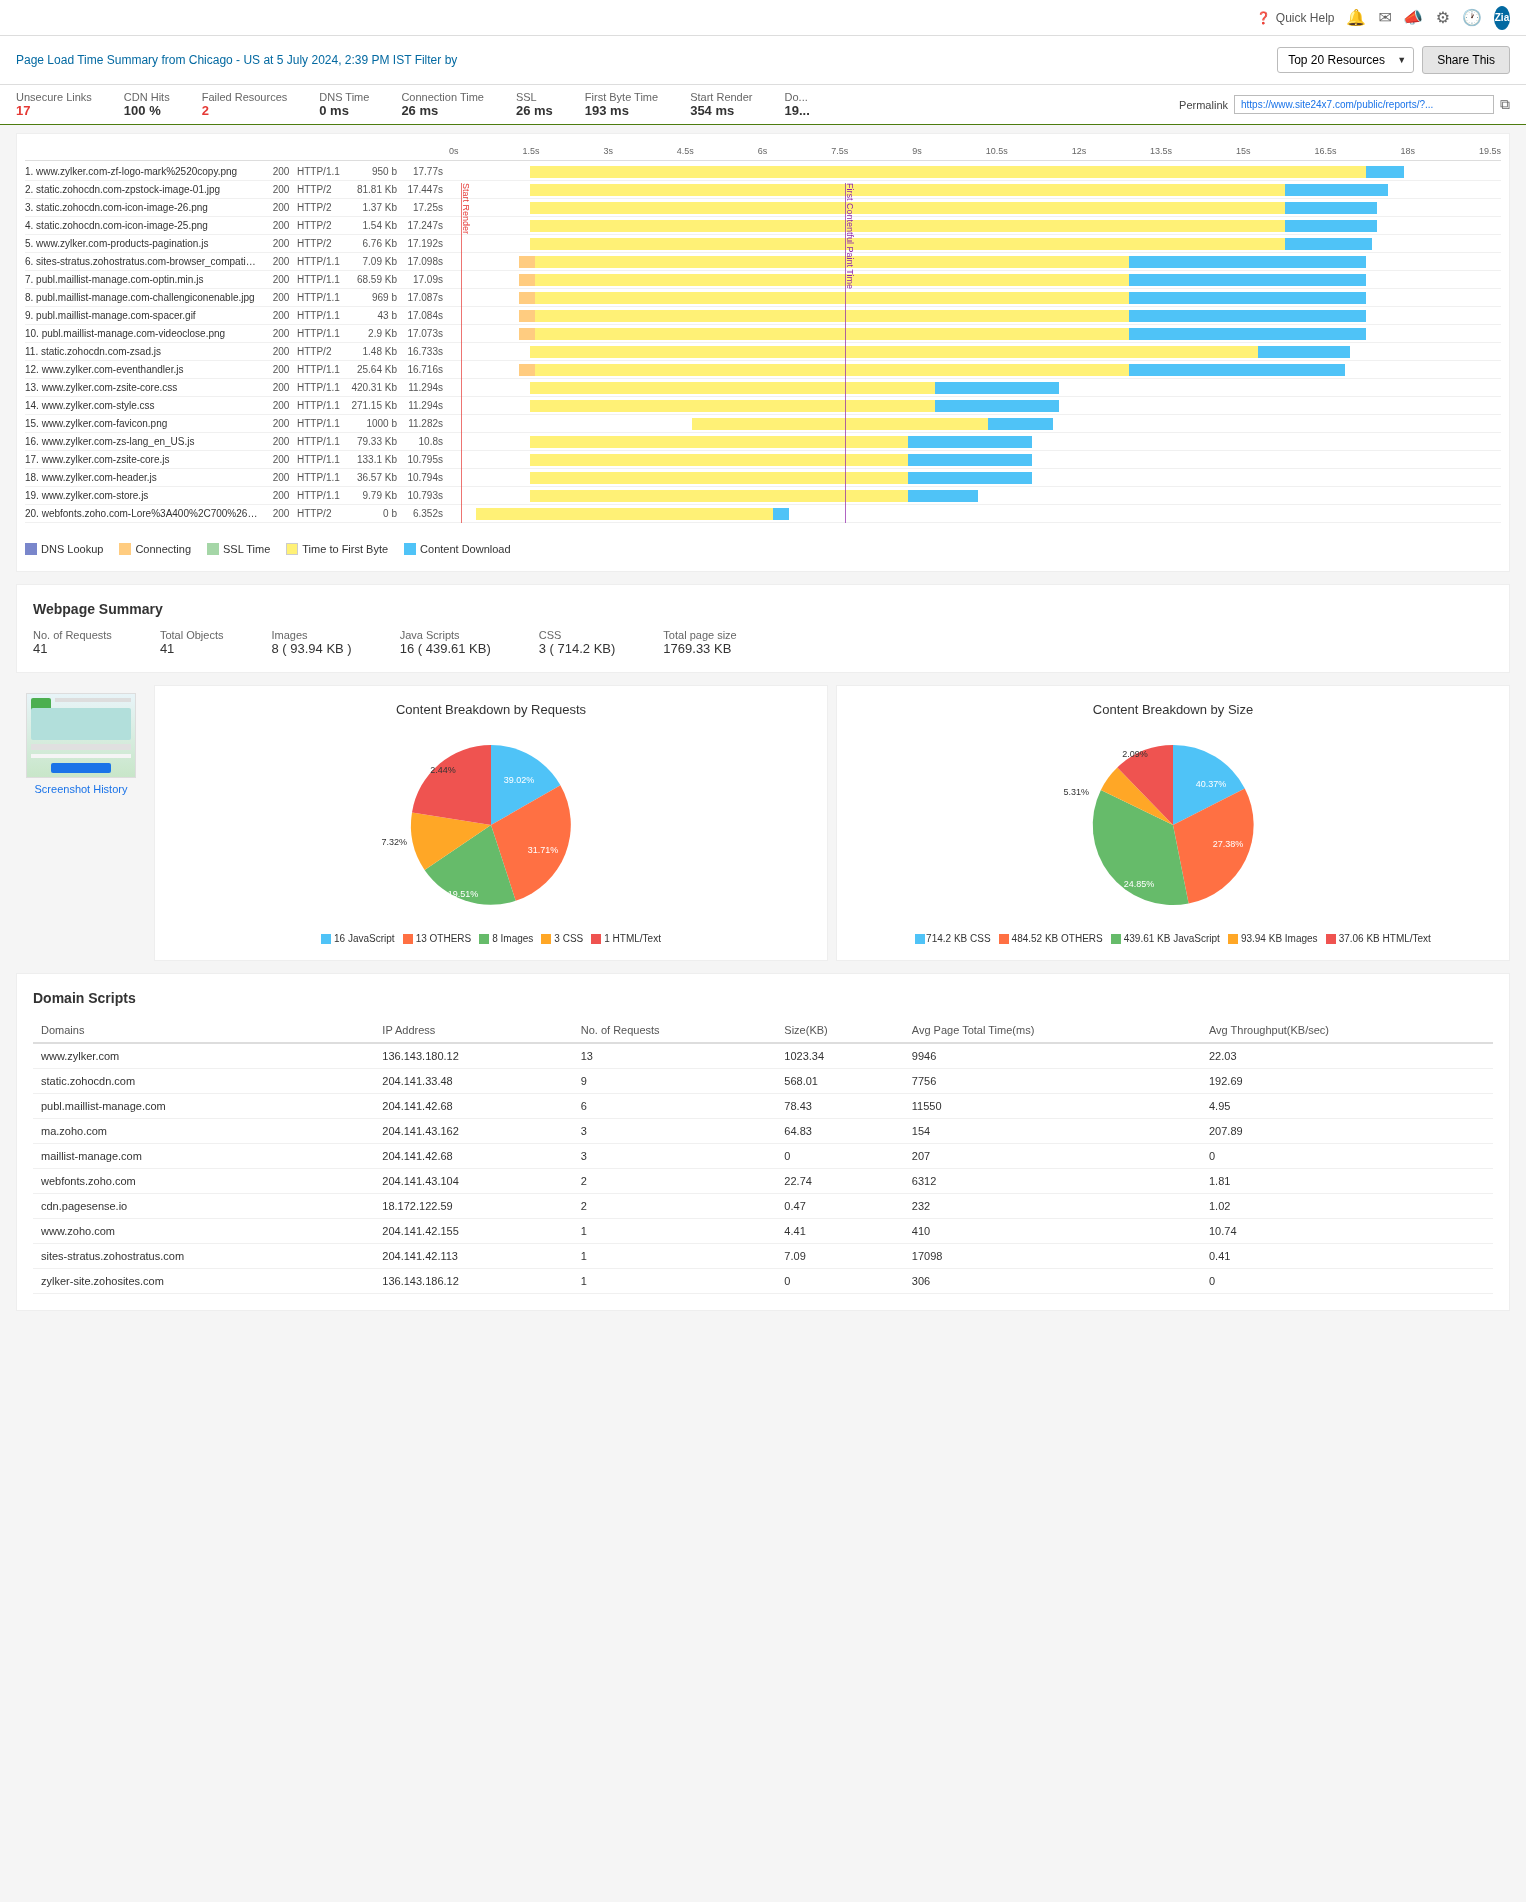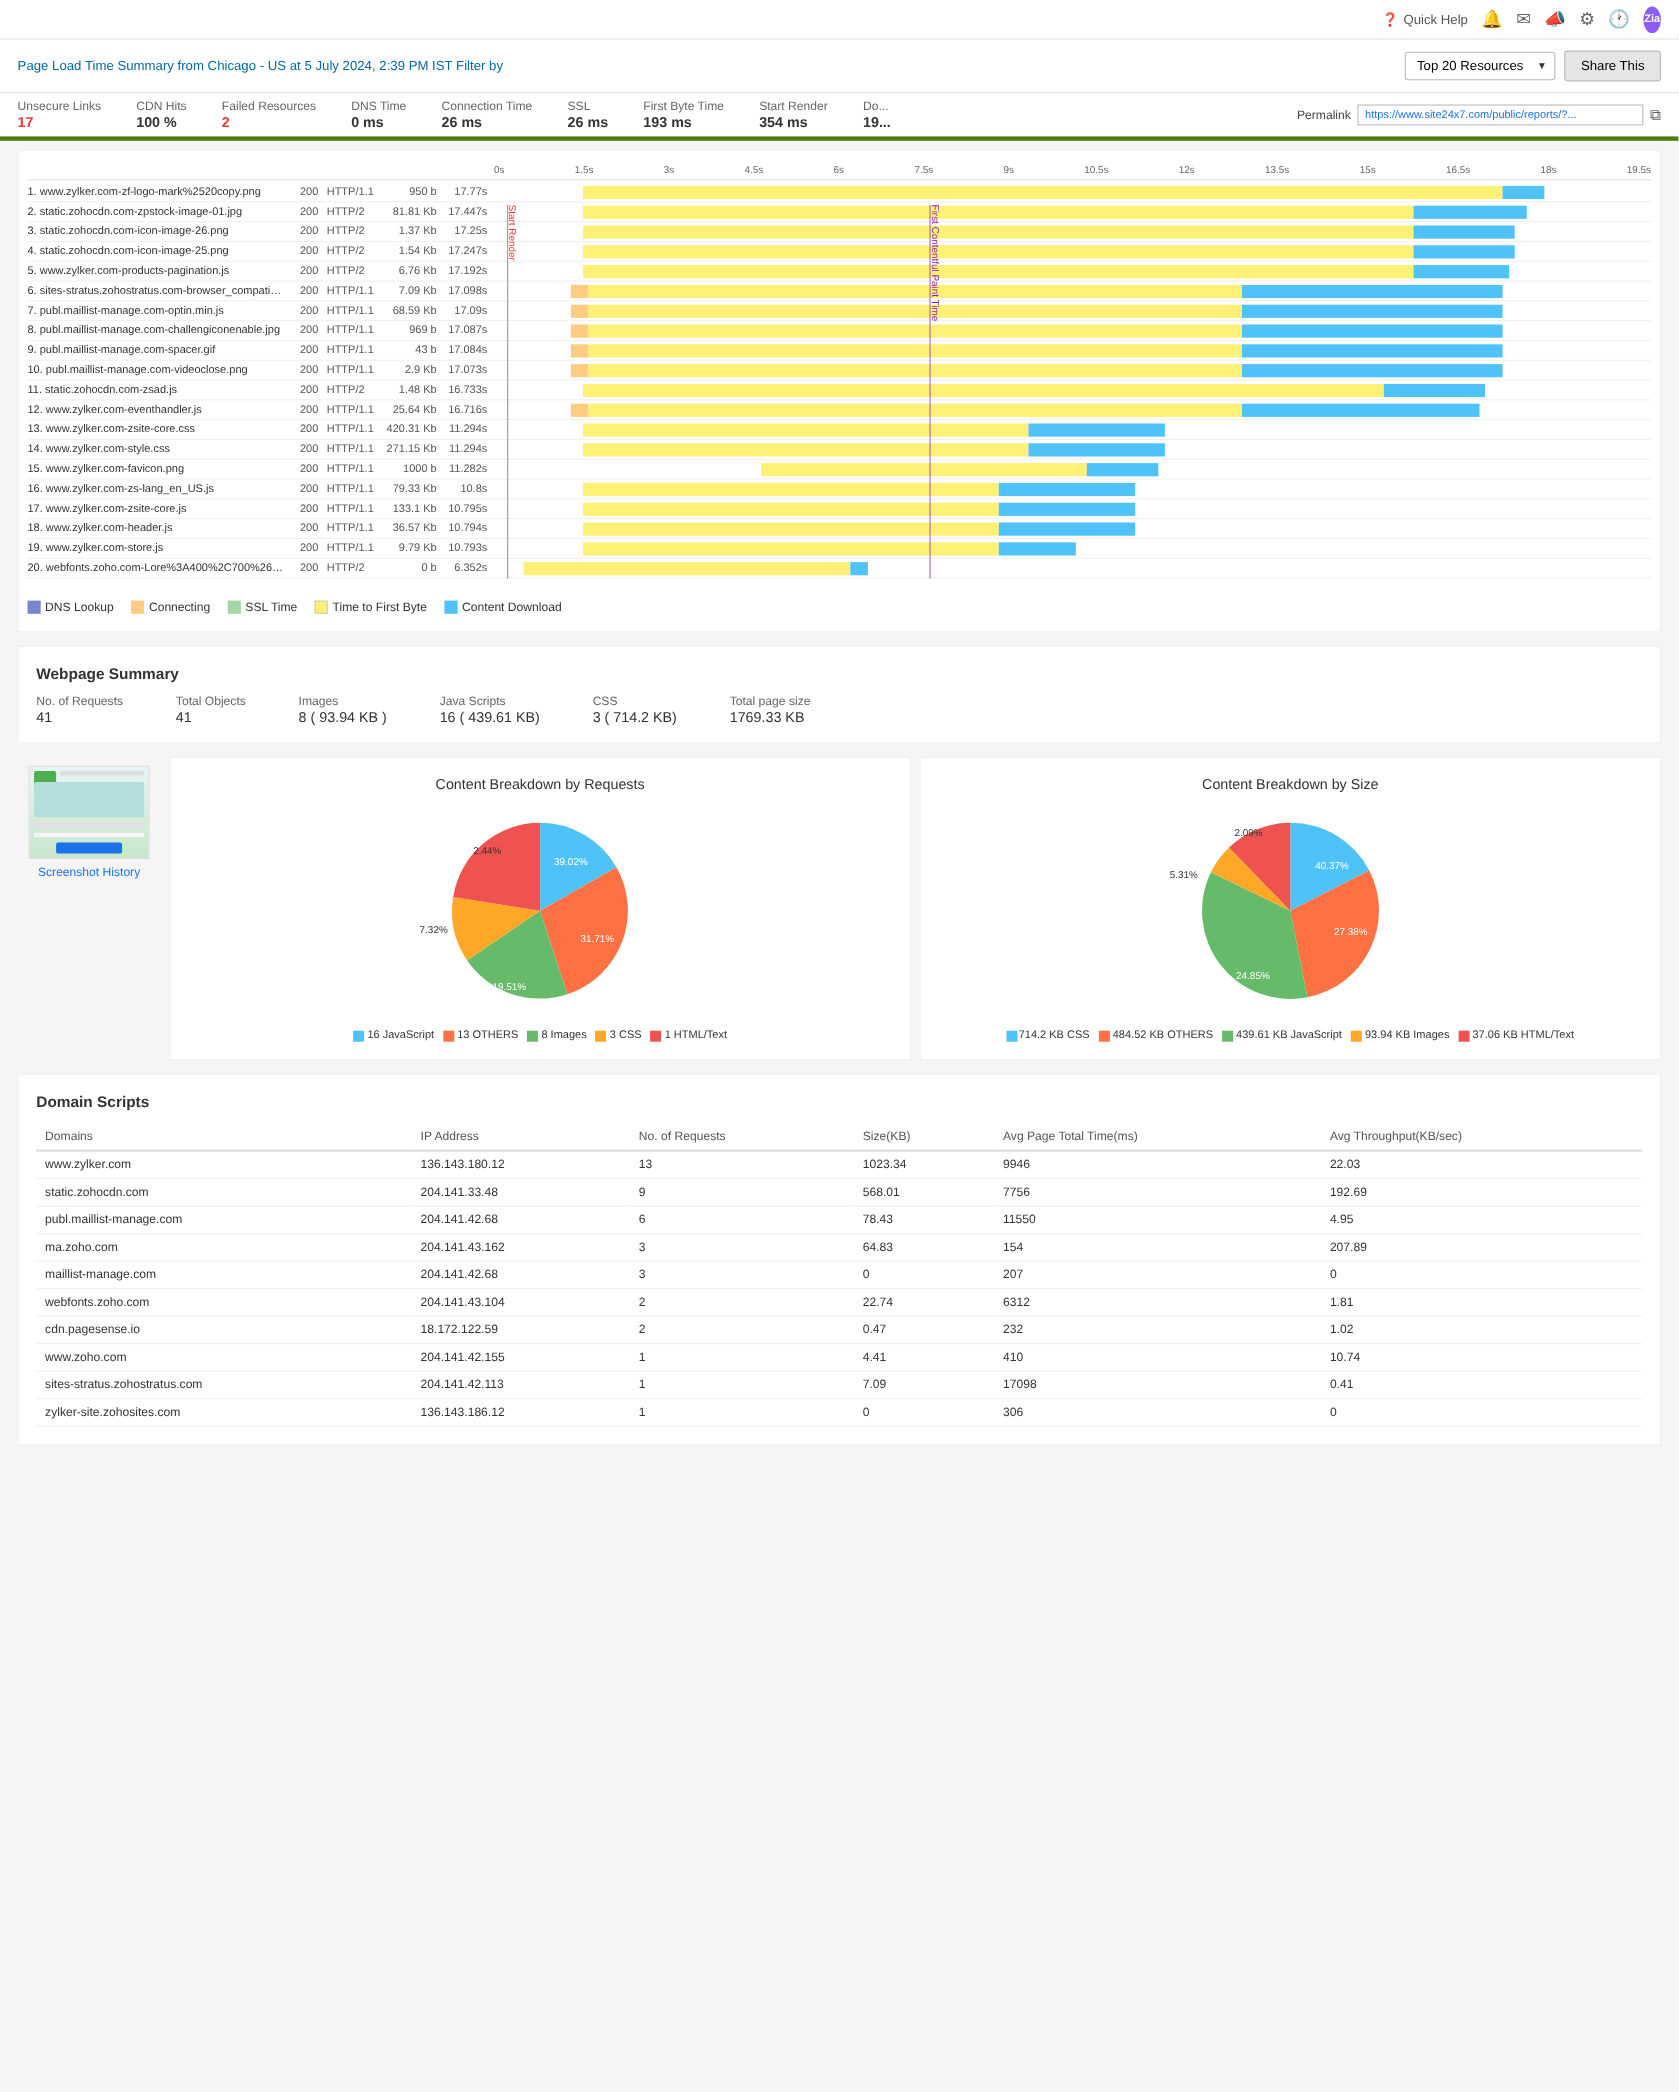--- a/index.html
+++ b/index.html
@@ -3,21 +3,21 @@
   <meta charset="utf-8">
   <style>
     * { box-sizing: border-box; margin: 0; padding: 0; }
     body { font-family: Arial, sans-serif; font-size: 12px; background: #f5f5f5; color: #333; }
     
     
     .header { background: #fff; border-bottom: 1px solid #ddd; padding: 6px 16px; display: flex; align-items: center; justify-content: flex-end; gap: 16px; height: 36px; }
     .header-actions { display: flex; align-items: center; gap: 12px; }
     .quick-help { display: flex; align-items: center; gap: 4px; color: #555; font-size: 12px; cursor: pointer; }
     .header-icon { font-size: 16px; color: #666; cursor: pointer; }
-    .avatar { width: 16px; height: 24px; border-radius: 50%; background: #8b5cf6; color: #fff; display: flex; align-items: center; justify-content: center; font-size: 10px; font-weight: bold; }
+    .avatar { width: 16px; height: 24px; border-radius: 50%; background: #0369a1; color: #fff; display: flex; align-items: center; justify-content: center; font-size: 10px; font-weight: bold; }
 
     
     .topbar { background: #fff; border-bottom: 1px solid #ddd; padding: 10px 16px; display: flex; align-items: center; justify-content: space-between; }
     .topbar-left { font-size: 12px; color: #0369a1; }
     .topbar-right { display: flex; align-items: center; gap: 8px; }
     .filter-dropdown { padding: 5px 28px 5px 10px; border: 1px solid #bbb; border-radius: 3px; font-size: 12px; background: #fff; cursor: pointer; appearance: none; position: relative; }
     .filter-wrap { position: relative; }
     .filter-wrap::after { content: '▼'; position: absolute; right: 8px; top: 50%; transform: translateY(-50%); font-size: 9px; pointer-events: none; }
     .share-btn { padding: 6px 14px; background: #e5e5e5; border: 1px solid #bbb; border-radius: 3px; font-size: 12px; cursor: pointer; }
 
@@ -73,21 +73,21 @@
   <div class="topbar-right">
     <div class="filter-wrap">
       <select class="filter-dropdown">
         <option>Top 20 Resources</option>
       </select>
     </div>
     <button class="share-btn">Share This</button>
   </div>
 </div>
 
-<div style="background:#fff; border-bottom:4px solid #4d7c0f; padding:6px 16px; display:flex; gap:0; align-items:center;">
+<div style="background:#fff; border-bottom:1px solid #4d7c0f; padding:6px 16px; display:flex; gap:0; align-items:center;">
   <div style="display:flex; gap:32px; flex:1;">
     <div>
       <div style="font-size:11px;color:#666;">Unsecure Links</div>
       <div style="font-size:13px;font-weight:bold;color:#e53935;">17</div>
     </div>
     <div>
       <div style="font-size:11px;color:#666;">CDN Hits</div>
       <div style="font-size:13px;font-weight:bold;color:#333;">100 %</div>
     </div>
     <div>

